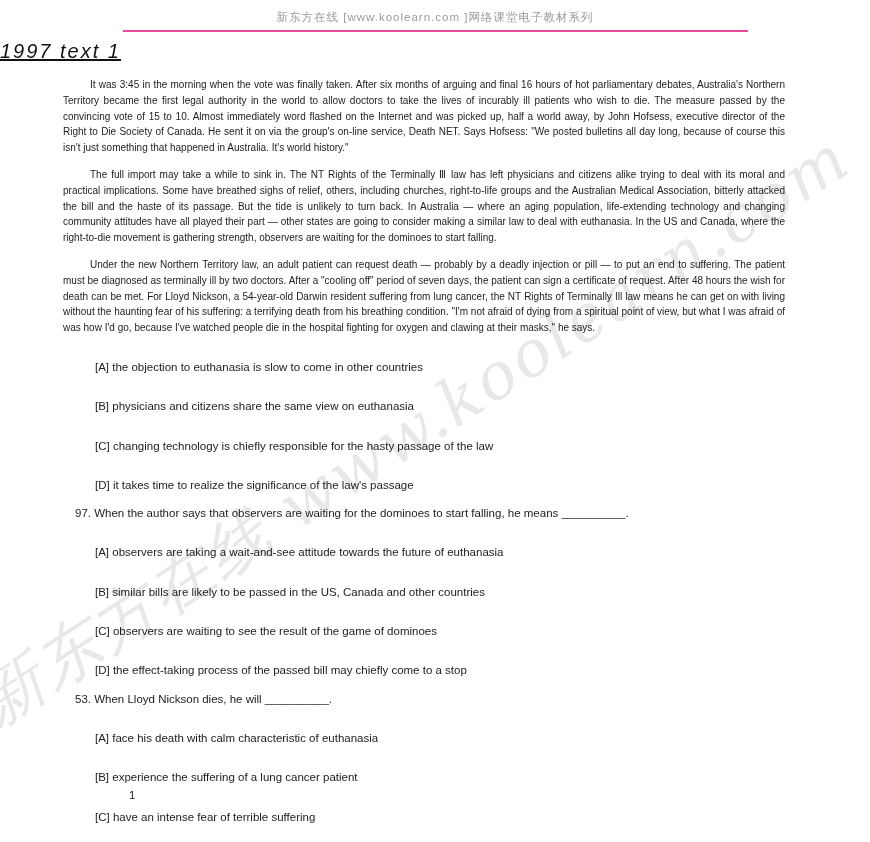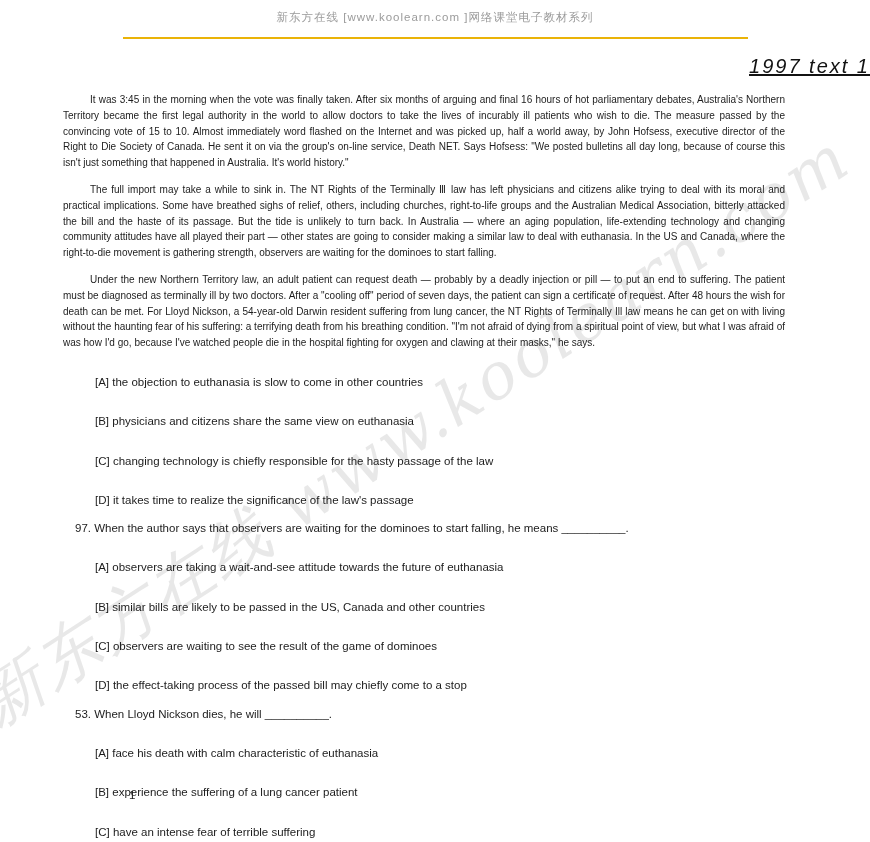--- a/index.html
+++ b/index.html
@@ -30,30 +30,30 @@
     white-space: nowrap;
     pointer-events: none;
     z-index: 0;
   }
   .content {
     position: relative;
     z-index: 1;
   }
   .doc-header {
     width: 625px;
-    margin: 10px auto 16px auto;
+    margin: 10px auto 8px auto;
     text-align: center;
     font-size: 11.5px;
     letter-spacing: 1px;
     color: #9b9b9b;
-    padding-bottom: 12px;
-    border-bottom: 2px solid #eab308;
+    padding-bottom: 5px;
+    border-bottom: 2px solid #ec4899;
   }
   .doc-title {
-    text-align: right;
+    text-align: left;
     margin-top: 7px;
     font-size: 20px;
     font-style: italic;
     letter-spacing: 2px;
     text-decoration: underline;
     color: #121212;
   }
   .passage {
     margin: 14px 85px 0 63px;
   }

